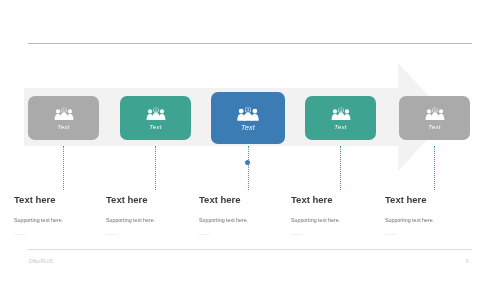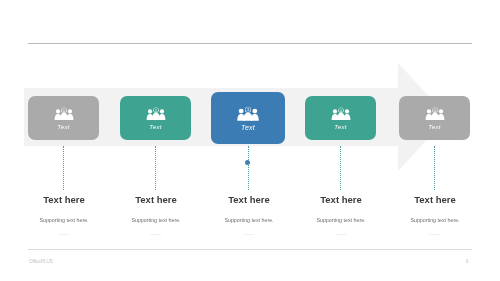--- a/index.html
+++ b/index.html
@@ -103,21 +103,20 @@
     position: absolute;
     width: 5px;
     height: 5px;
     border-radius: 50%;
     background: #3f7fb3;
   }
   
   .col {
     position: absolute;
     width: 100px;
-    text-align: center;
   }
   .col-title {
     font-size: 9.5px;
     font-weight: bold;
     color: #3a3a3a;
     margin: 0;
   }
   .col-desc {
     font-size: 5.3px;
     color: #6d6d6d;

